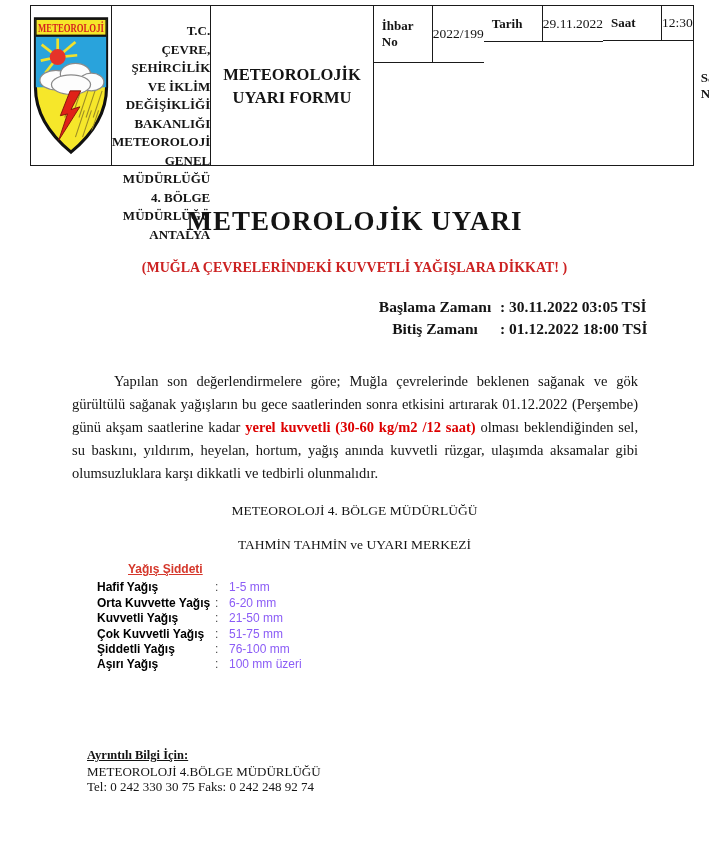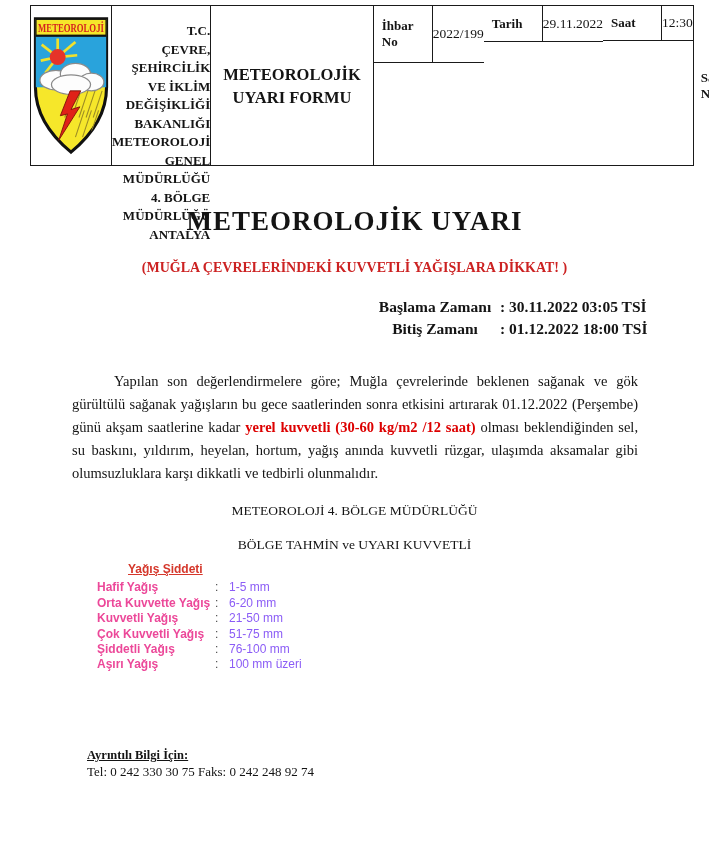--- a/index.html
+++ b/index.html
@@ -39,21 +39,21 @@
     font-size:14.5px;line-height:23px;text-align:justify;text-indent:42px;}
   .paragraph .hl{color:#dd0000;font-weight:bold;}
   .office{position:absolute;left:0;top:503px;width:100%;text-align:center;
     font-weight:normal;font-size:13.5px;}
   .office div{margin-bottom:18px;}
   
   .intensity{position:absolute;left:97px;top:562px;
     font-family:"Liberation Sans", sans-serif;font-size:12px;line-height:15.4px;}
   .intensity-heading{color:#d5372b;font-weight:bold;text-decoration:underline;margin-bottom:3px;margin-left:31px;}
   .int-row{display:flex;}
-  .int-label{width:118px;font-weight:bold;color:#ec4899;}
+  .int-label{width:118px;font-weight:bold;color:#000000;}
   .int-colon{width:14px;color:#4a4a4a;}
   .int-value{color:#8b5cf6;}
   
   .footer{position:absolute;left:87px;top:748px;font-size:13px;line-height:15.5px;}
   .footer-heading{font-weight:bold;text-decoration:underline;font-size:12.5px;}
 </style>
 </head>
 <body>
 
 <div class="page">
@@ -146,21 +146,21 @@
     <div class="time-row">
       <span class="time-label">Bitiş Zamanı</span>
       <span class="time-value">: 01.12.2022 18:00 TSİ</span>
     </div>
   </div>
 
   <div class="paragraph"><span>Yapılan son değerlendirmelere göre; Muğla çevrelerinde beklenen sağanak ve gök gürültülü sağanak yağışların bu gece saatlerinden sonra etkisini artırarak 01.12.2022 (Perşembe) günü akşam saatlerine kadar </span><span class="hl">yerel kuvvetli (30-60 kg/m2 /12 saat)</span><span> olması beklendiğinden sel, su baskını, yıldırım, heyelan, hortum, yağış anında kuvvetli rüzgar, ulaşımda aksamalar gibi olumsuzluklara karşı dikkatli ve tedbirli olunmalıdır.</span></div>
 
   <div class="office">
     <div>METEOROLOJİ 4. BÖLGE MÜDÜRLÜĞÜ</div>
-    <div>BÖLGE TAHMİN ve UYARI KUVVETLİ</div>
+    <div>TAHMİN TAHMİN ve UYARI MERKEZİ</div>
   </div>
 
   <div class="intensity">
     <div class="intensity-heading">Yağış Şiddeti</div>
 
     <div class="int-row">
       <span class="int-label">Hafif Yağış</span>
       <span class="int-colon">:</span>
       <span class="int-value">1-5 mm</span>
     </div>
@@ -186,16 +186,17 @@
     </div>
     <div class="int-row">
       <span class="int-label">Aşırı Yağış</span>
       <span class="int-colon">:</span>
       <span class="int-value">100 mm üzeri</span>
     </div>
   </div>
 
   <div class="footer">
     <div class="footer-heading">Ayrıntılı Bilgi İçin:</div>
+    <div>METEOROLOJİ 4.BÖLGE MÜDÜRLÜĞÜ</div>
     <div>Tel: 0 242 330 30 75 Faks: 0 242 248 92 74</div>
   </div>
 
 </div>
 
 </body></html>

